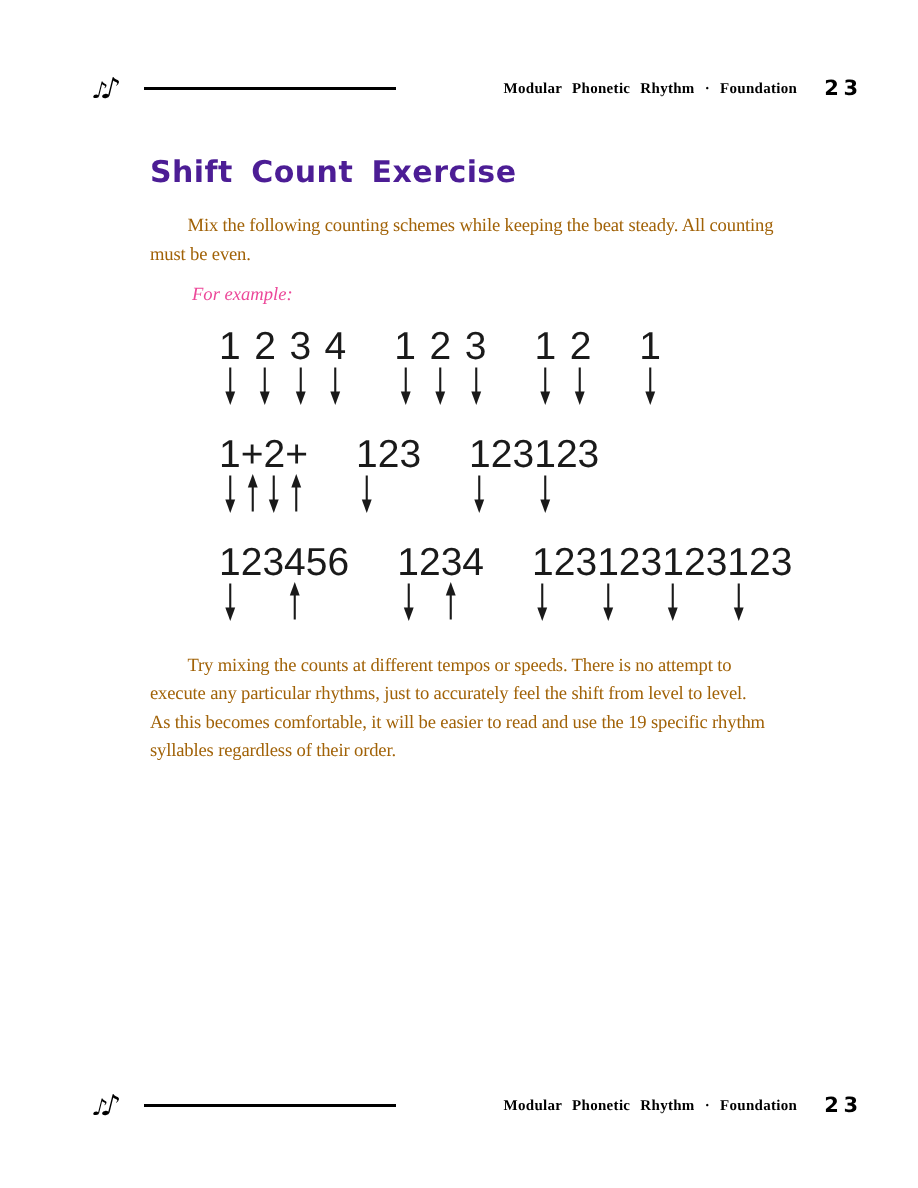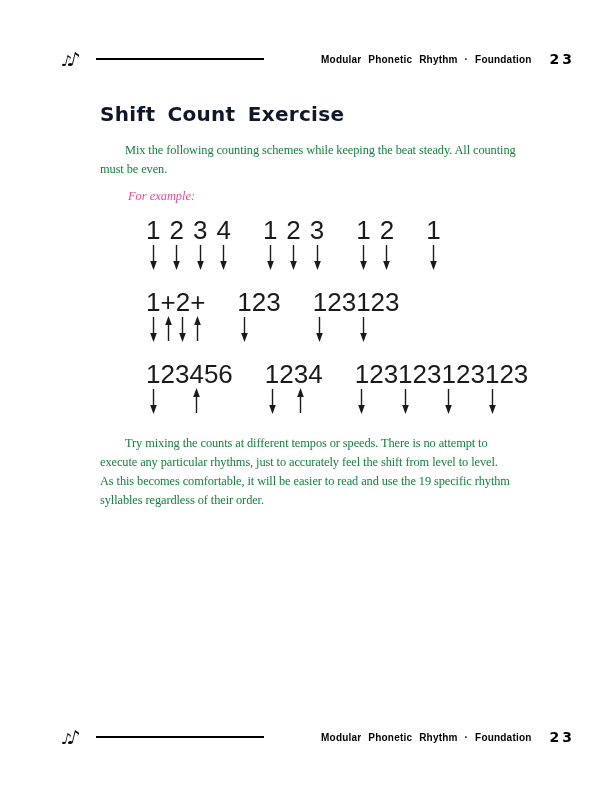--- a/index.html
+++ b/index.html
@@ -27,48 +27,48 @@
     color:#000; white-space:nowrap; line-height:1;
   }
   .notes .n1 { font-size:15px; }
   .notes .n2 { font-size:19px; margin-left:-4px; }
   .rule {
     width:168px; height:2px; background:#000;
     margin-left:16px; flex:0 0 auto;
   }
   .band-title {
     margin-left:auto;
-    font-family:Liberation Sans, sans-serif;
+    font-family:Liberation Serif, serif;
     font-weight:bold; font-size:10px;
     letter-spacing:0.2px; word-spacing:4px;
     color:#000; white-space:nowrap;
   }
   .band-page {
     margin-left:18px;
     font-family:"DejaVu Sans", sans-serif;
     font-weight:bold; font-size:14px; letter-spacing:3px;
     color:#000;
   }
 
   
   main { position:absolute; left:100px; top:103px; width:436px; }
   h1.page-title {
     margin:0 0 16px 0;
     font-family:"DejaVu Sans", sans-serif;
     font-weight:bold; font-size:20px; line-height:22px;
     letter-spacing:0.3px; word-spacing:5px;
-    color:#0f172a;
+    color:#4c1d95;
   }
   p.body {
     margin:0;
     font-size:12.4px; line-height:19px;
     letter-spacing:-0.1px;
     white-space:pre-line;
     text-indent:25px;
-    color:#15803d;
+    color:#a16207;
   }
   p.example {
     margin:8px 0 0 28px;
     font-style:italic;
     font-size:12.4px; line-height:19px;
     color:#ec4899;
   }
   p.body.outro { margin-top:20px; }
 
   

